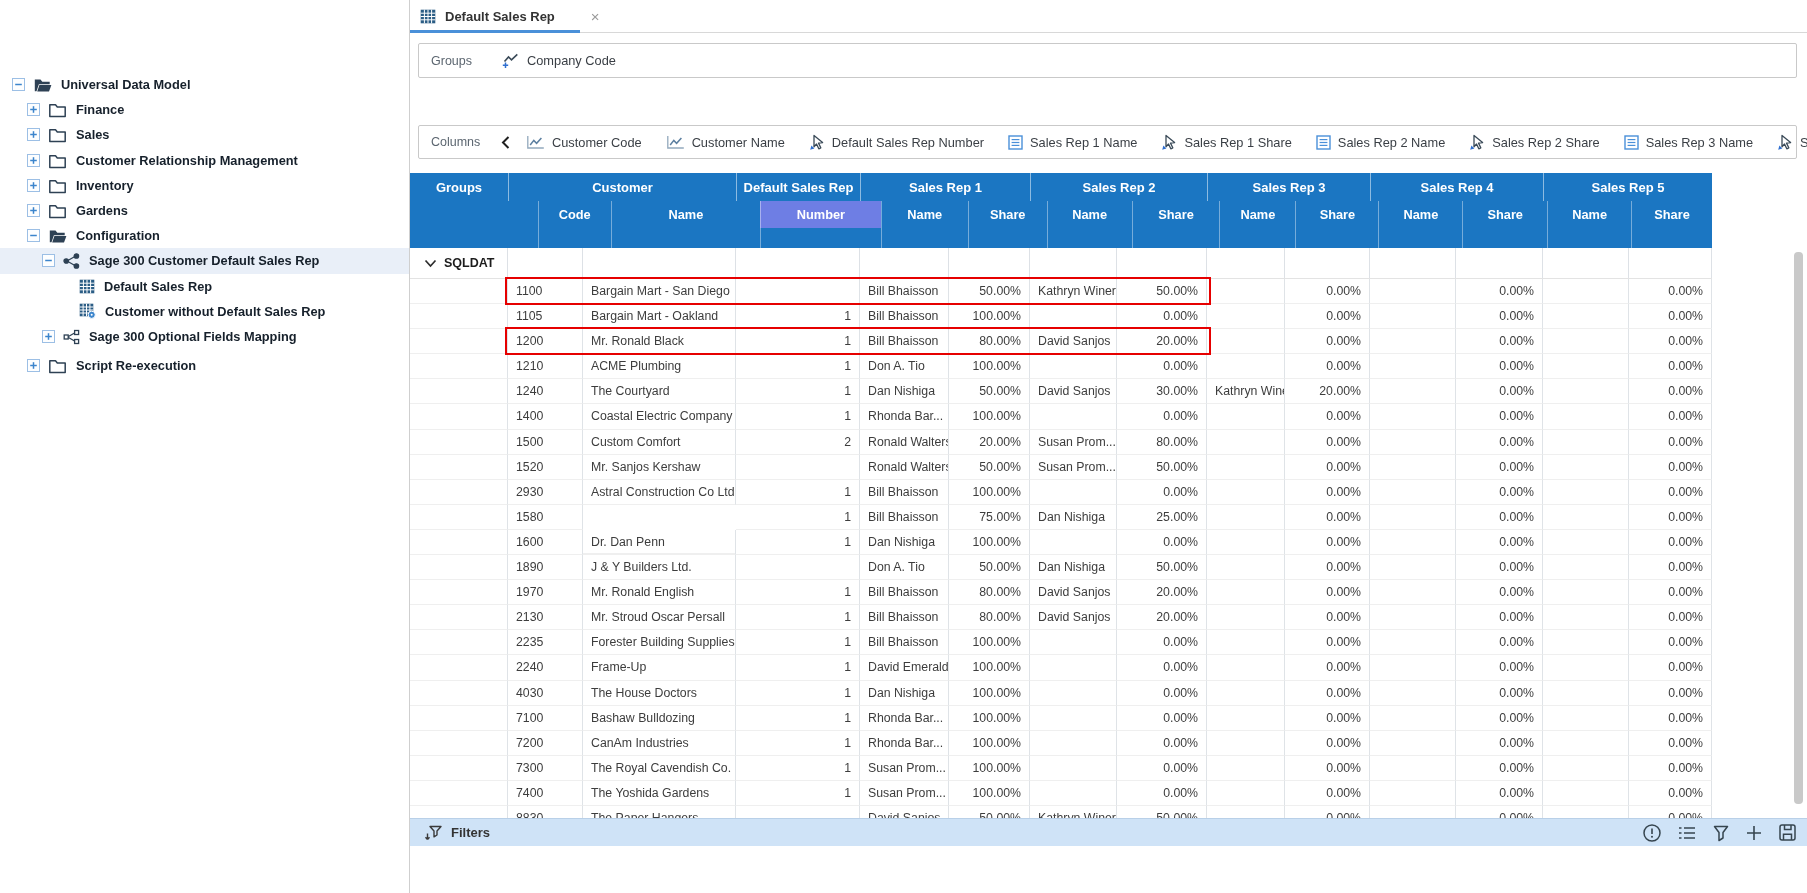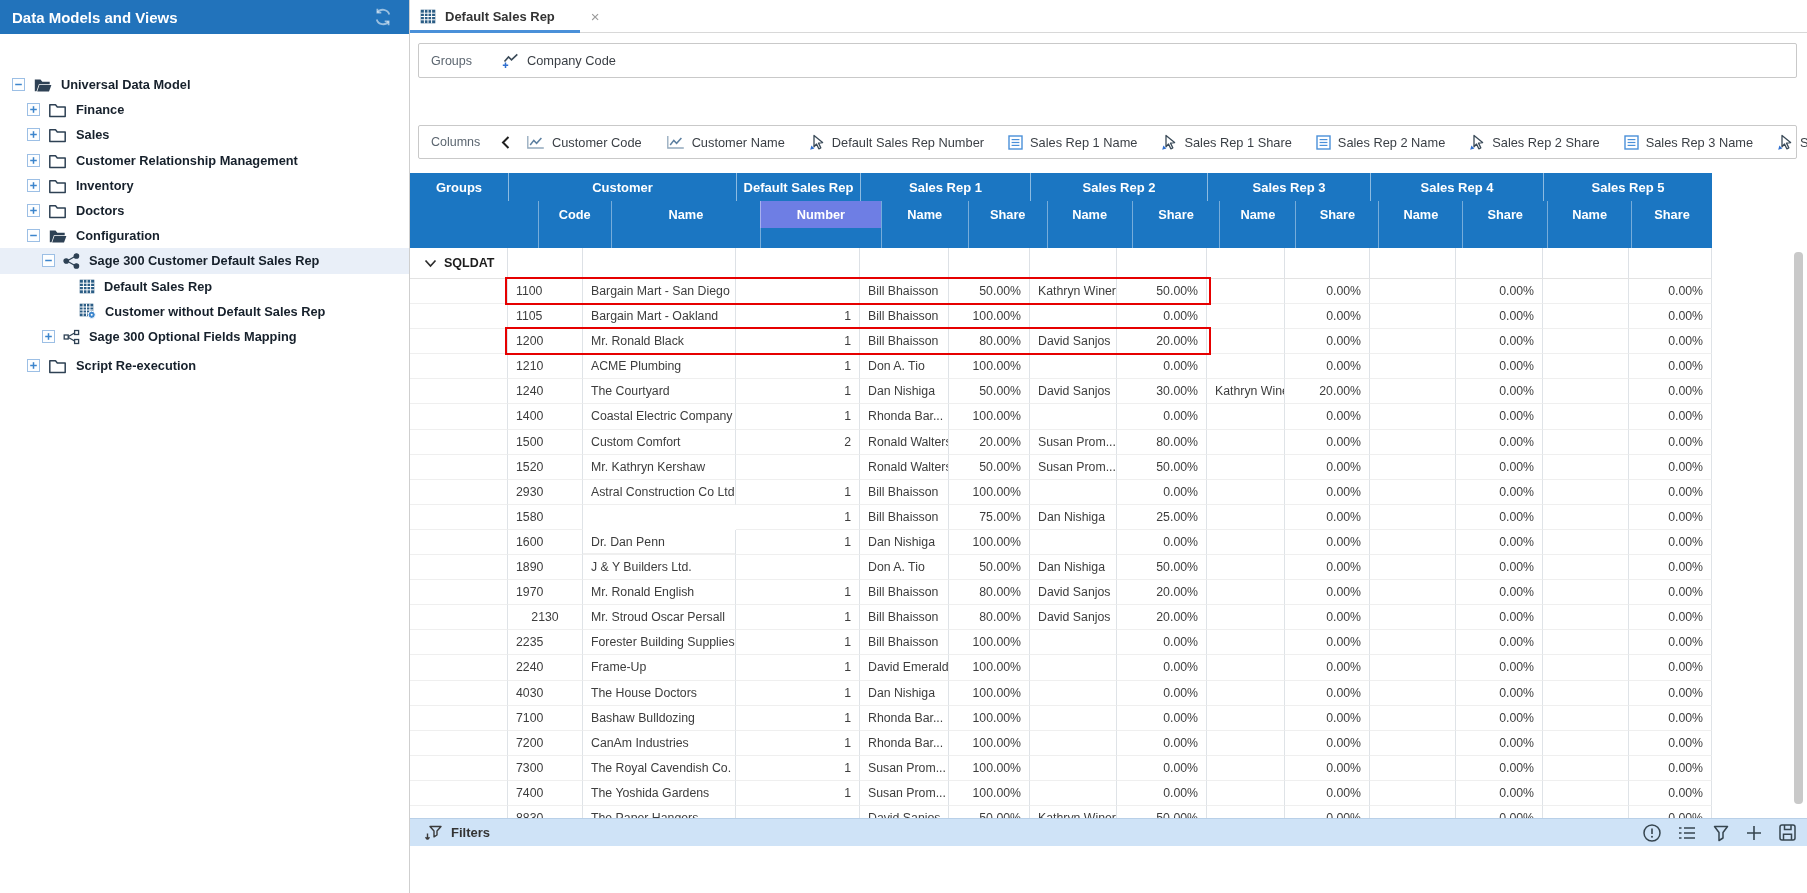--- a/index.html
+++ b/index.html
@@ -65,33 +65,20 @@
           border-top:1px solid #b9d0e8;box-sizing:border-box;display:flex;align-items:center;padding:0 10px 0 14px;}
   #footer .f-label{font-size:13px;font-weight:700;color:#333;margin-left:8px;}
   #footer .f-icons{margin-left:auto;display:flex;align-items:center;gap:15px;}
   #footer .f-icons span{display:flex;cursor:pointer;}
   .filters-btn{display:flex;align-items:center;cursor:pointer;}
 </style>
 </head>
 <body>
 
 <div id="sidebar">
-  <div class="sb-header">
-    <span>Data Models and Views</span>
-    <span class="sb-refresh">
-        <span style="display: flex;">
-          <svg width="20" height="20" viewBox="0 0 20 20" fill="none" stroke="rgba(255,255,255,.55)" stroke-width="1.8">
-            <path d="M16.3 7.6A6.7 6.7 0 0 0 4.4 5.6"></path>
-            <path d="M4.4 1.8v3.9h3.9"></path>
-            <path d="M3.7 12.4a6.7 6.7 0 0 0 11.9 2"></path>
-            <path d="M15.6 18.2v-3.9h-3.9"></path>
-          </svg>
-        </span>
-      </span>
-  </div>
   <div id="tree">
       <div class="tree-row" style="top: 6px; padding-left: 12px;">
         <span class="exp">
           <span style="display: flex;">
             <svg width="13" height="13" viewBox="0 0 13 13">
               <rect x="0.5" y="0.5" width="12" height="12" fill="#fdfeff" stroke="#9cbfe5"></rect>
               <line x1="3.2" y1="6.5" x2="9.8" y2="6.5" stroke="#3c85cc" stroke-width="1.5"></line>
             </svg>
           </span>
         </span>
@@ -191,21 +178,21 @@
             </svg>
           </span>
         </span>
         <span class="tico">
           <span style="display: flex;">
             <svg width="19" height="17" viewBox="0 0 19 17">
               <path d="M1.8 3.8h5.7l1.8 2.2h7.9v9.4H1.8z" fill="none" stroke="#2e4154" stroke-width="1.5" stroke-linejoin="round"></path>
             </svg>
           </span>
         </span>
-        <span class="tlabel">Doctors</span>
+        <span class="tlabel">Gardens</span>
       </div>
       <div class="tree-row" style="top: 157.2px; padding-left: 27px;">
         <span class="exp">
           <span style="display: flex;">
             <svg width="13" height="13" viewBox="0 0 13 13">
               <rect x="0.5" y="0.5" width="12" height="12" fill="#fdfeff" stroke="#9cbfe5"></rect>
               <line x1="3.2" y1="6.5" x2="9.8" y2="6.5" stroke="#3c85cc" stroke-width="1.5"></line>
             </svg>
           </span>
         </span>
@@ -660,21 +647,21 @@
           <div class="cell" style="width: 78px;"></div>
           <div class="cell right" style="width: 85px;">0.00%</div>
           <div class="cell" style="width: 86px;"></div>
           <div class="cell right" style="width: 87px;">0.00%</div>
           <div class="cell" style="width: 86px;"></div>
           <div class="cell right" style="width: 83px;">0.00%</div>
         </div>
         <div class="g-row">
           <div class="cell" style="width: 98px;"></div>
           <div class="cell" style="width: 75px;">1520</div>
-          <div class="cell" style="width: 153px;">Mr. Kathryn Kershaw</div>
+          <div class="cell" style="width: 153px;">Mr. Sanjos Kershaw</div>
           <div class="cell right" style="width: 124px;"></div>
           <div class="cell" style="width: 89px;">Ronald Walters</div>
           <div class="cell right" style="width: 81px;">50.00%</div>
           <div class="cell" style="width: 87px;">Susan Prom...</div>
           <div class="cell right" style="width: 90px;">50.00%</div>
           <div class="cell" style="width: 78px;"></div>
           <div class="cell right" style="width: 85px;">0.00%</div>
           <div class="cell" style="width: 86px;"></div>
           <div class="cell right" style="width: 87px;">0.00%</div>
           <div class="cell" style="width: 86px;"></div>
@@ -755,21 +742,21 @@
           <div class="cell right" style="width: 90px;">20.00%</div>
           <div class="cell" style="width: 78px;"></div>
           <div class="cell right" style="width: 85px;">0.00%</div>
           <div class="cell" style="width: 86px;"></div>
           <div class="cell right" style="width: 87px;">0.00%</div>
           <div class="cell" style="width: 86px;"></div>
           <div class="cell right" style="width: 83px;">0.00%</div>
         </div>
         <div class="g-row">
           <div class="cell" style="width: 98px;"></div>
-          <div class="cell" style="width: 75px; text-align: center;">2130</div>
+          <div class="cell" style="width: 75px;">2130</div>
           <div class="cell" style="width: 153px;">Mr. Stroud Oscar Persall</div>
           <div class="cell right" style="width: 124px;">1</div>
           <div class="cell" style="width: 89px;">Bill Bhaisson</div>
           <div class="cell right" style="width: 81px;">80.00%</div>
           <div class="cell" style="width: 87px;">David Sanjos</div>
           <div class="cell right" style="width: 90px;">20.00%</div>
           <div class="cell" style="width: 78px;"></div>
           <div class="cell right" style="width: 85px;">0.00%</div>
           <div class="cell" style="width: 86px;"></div>
           <div class="cell right" style="width: 87px;">0.00%</div>

